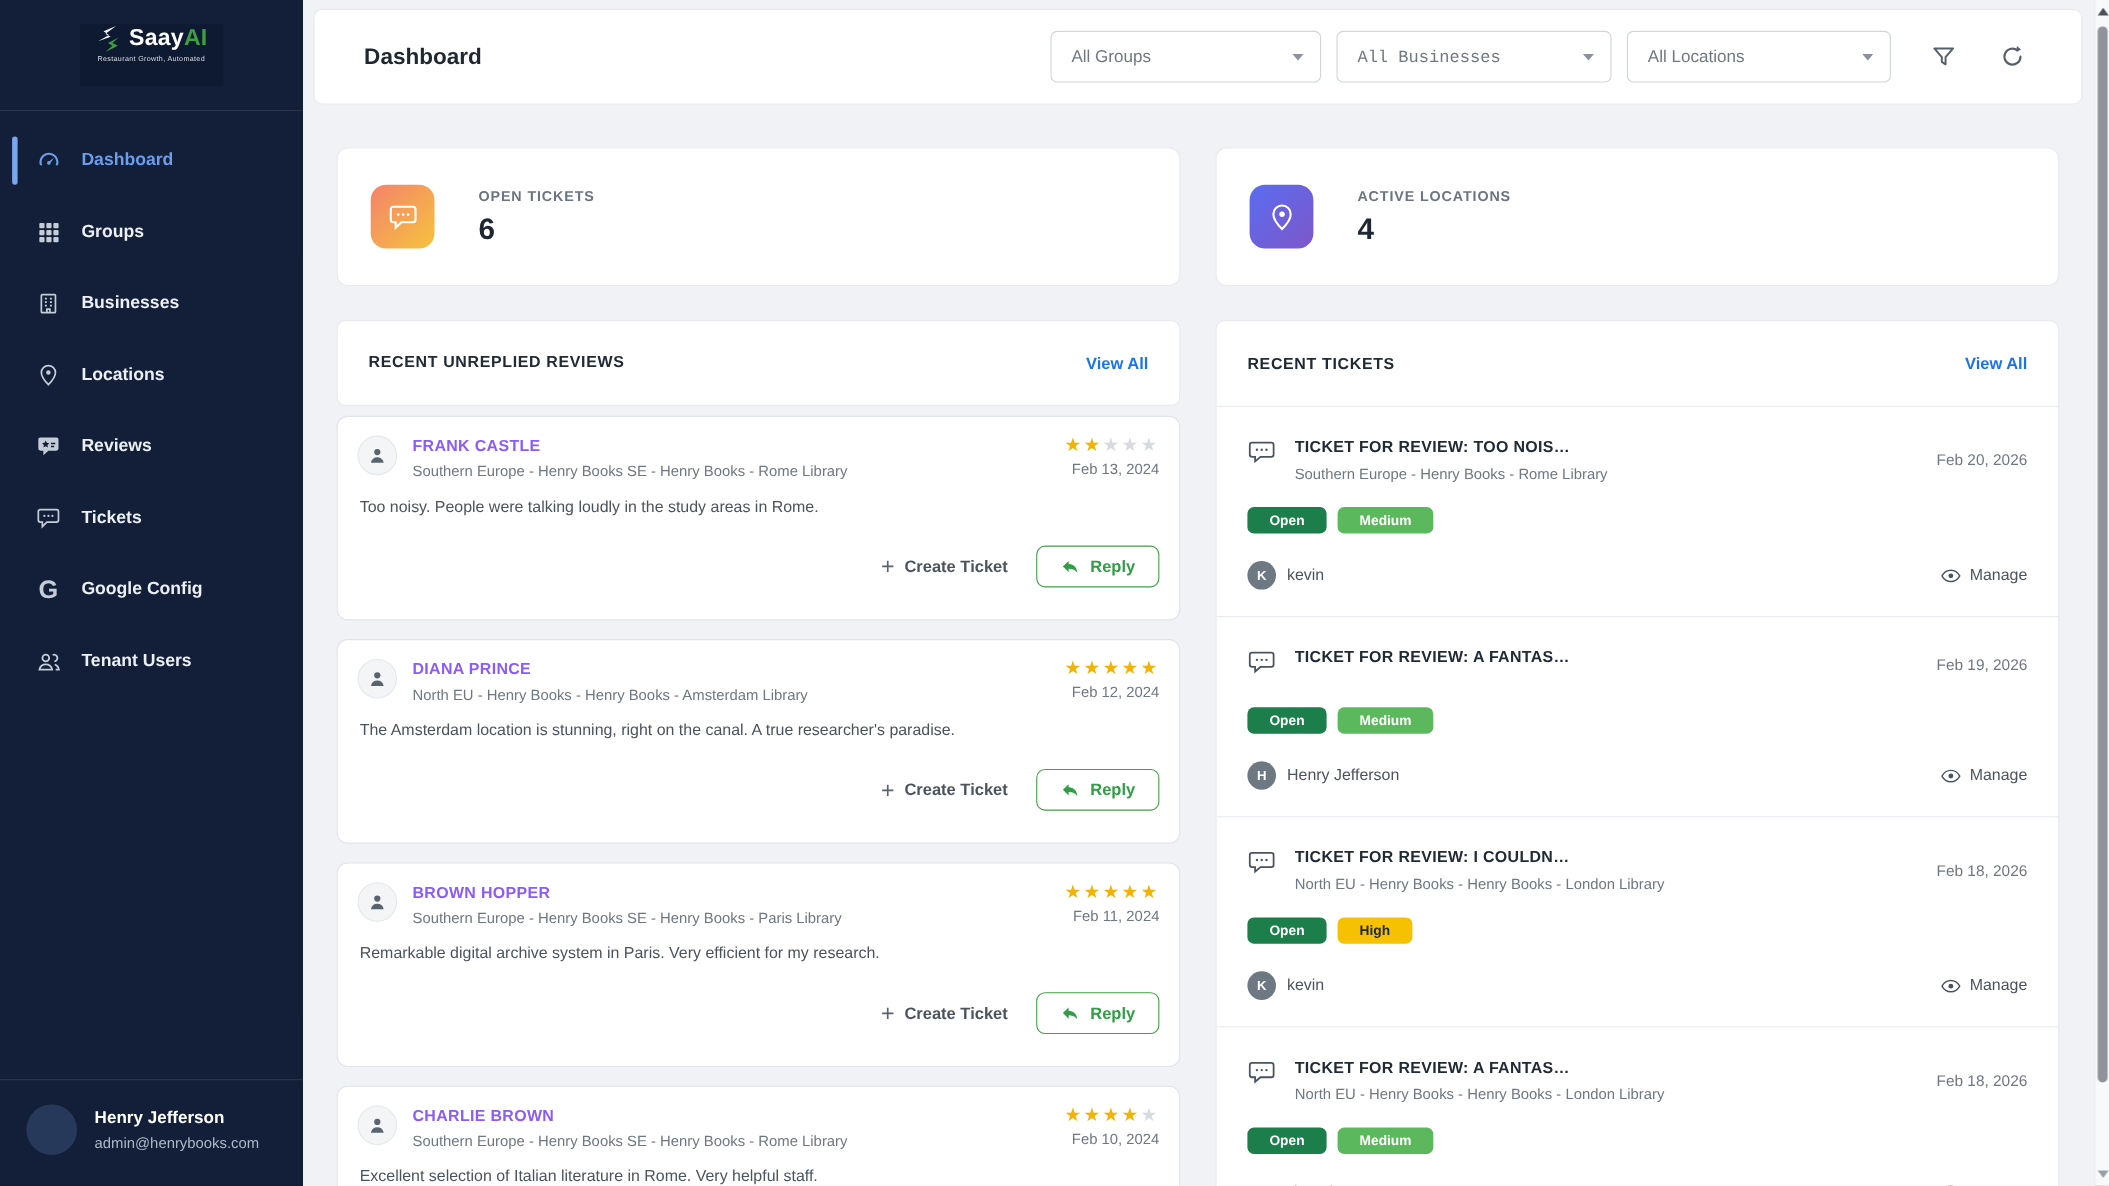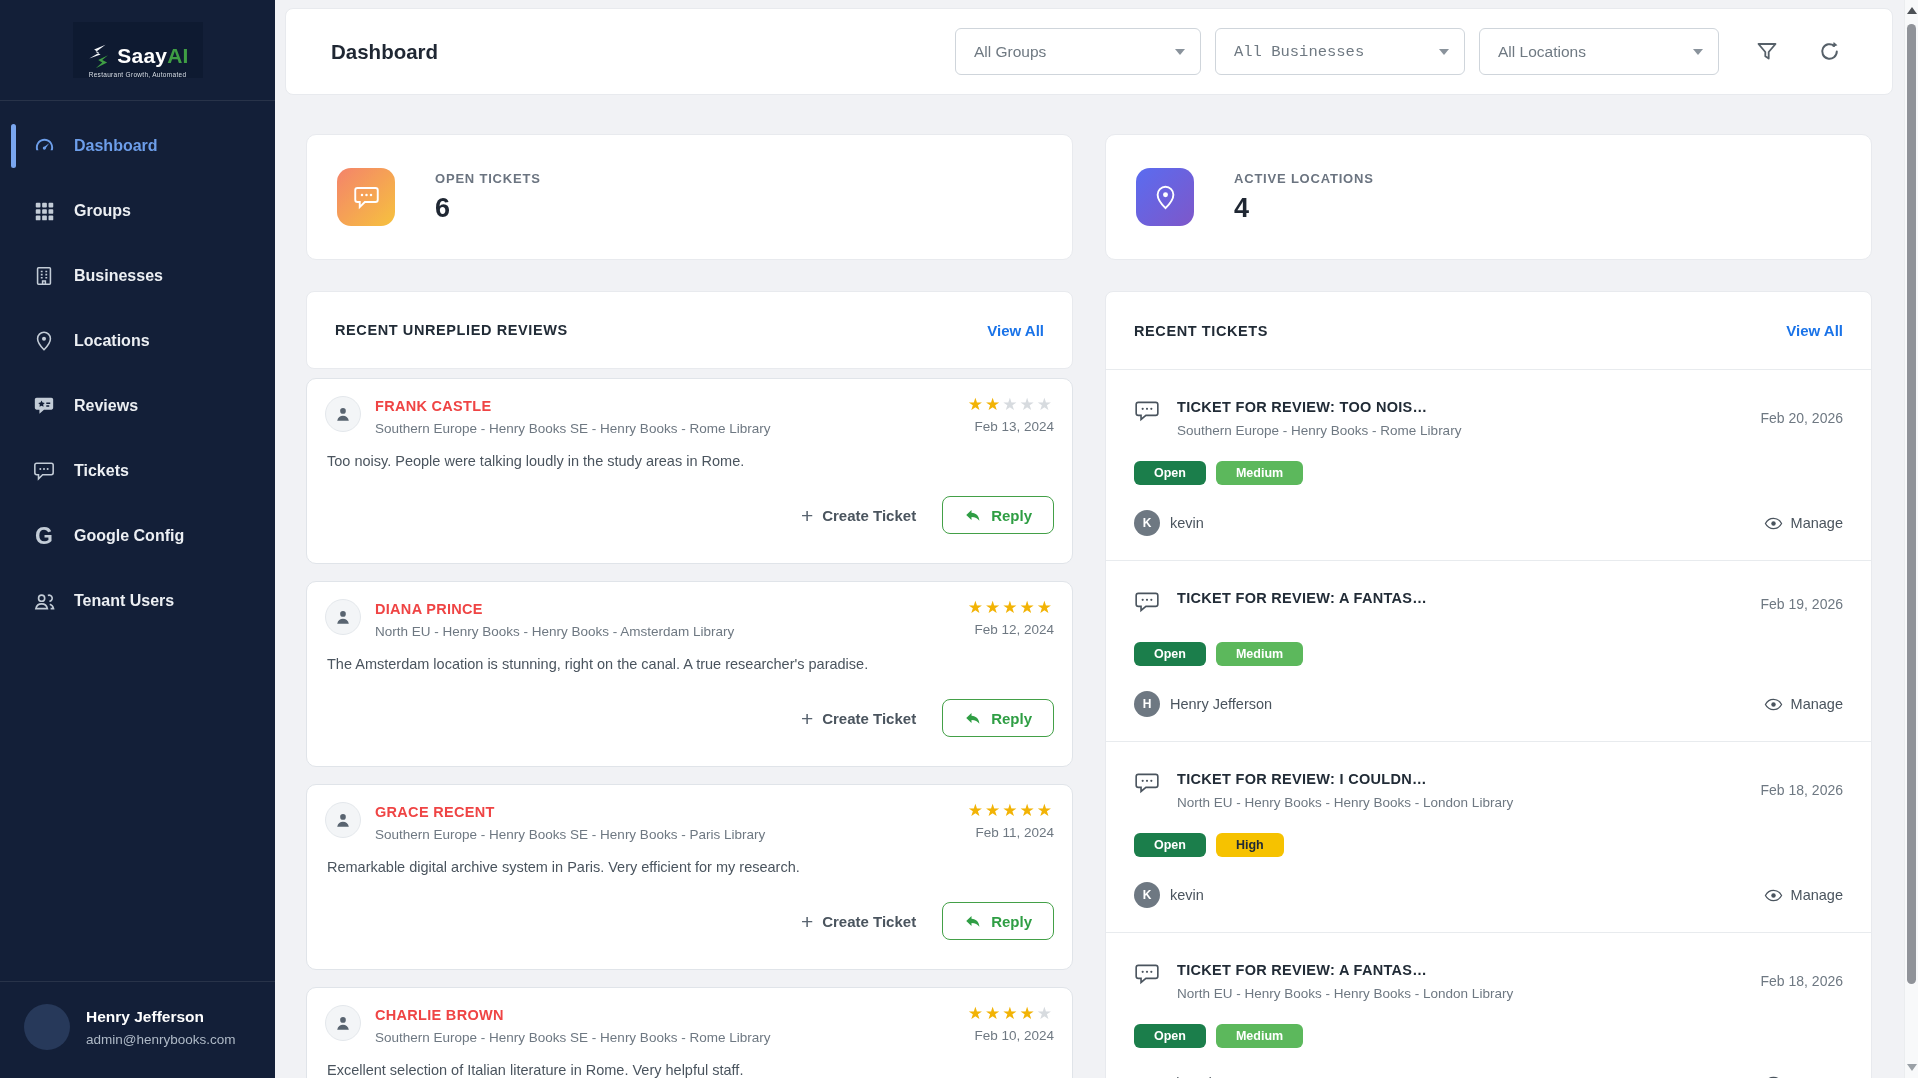--- a/index.html
+++ b/index.html
@@ -1,21 +1,21 @@
 <!DOCTYPE html>
 <html><head>
 <meta charset="utf-8">
 <style>
   * { box-sizing: border-box; margin: 0; padding: 0; }
   html, body { width: 1918px; height: 1078px; overflow: hidden; }
   body { font-family: "Liberation Sans", sans-serif; background: #f1f2f5; color: #212b36; position: relative; }
 
   
   .sidebar { position: fixed; left: 0; top: 0; width: 275px; height: 100%; background: #131f38; z-index: 5; }
-  .logo-wrap { width: 130px; height: 56px; margin: 22px auto 0; background: #0e1a31; display: flex; flex-direction: column; align-items: center; justify-content: flex-end; }
+  .logo-wrap { width: 130px; height: 56px; margin: 22px auto 0; background: #0e1a31; display: flex; flex-direction: column; align-items: center; justify-content: flex-start; }
   .logo-row { display: flex; align-items: center; gap: 5px; }
   .brand { font-size: 21px; font-weight: 800; color: #ffffff; letter-spacing: .2px; }
   .brand-ai { color: #3f9e44; }
   .tagline { font-size: 6.5px; color: #d9dfe6; margin-top: 2px; letter-spacing: .3px; }
   .sidebar-divider { border-top: 1px solid rgba(255,255,255,.09); margin-top: 22px; }
   .nav { padding: 22px 10px 0; }
   .nav-item { position: relative; height: 46px; display: flex; align-items: center; gap: 18px; padding-left: 22px; margin-bottom: 19px; font-size: 16px; font-weight: 700; color: #eceff3; cursor: pointer; border-radius: 8px; }
   .nav-item .ni-icon { width: 24px; height: 24px; display: flex; align-items: center; justify-content: center; color: #c3ccd7; }
   .nav-item.active { color: #6d9eea; }
   .nav-item.active .ni-icon { color: #6d9eea; }
@@ -54,21 +54,21 @@
   .col { flex: 1 1 0; min-width: 0; }
   .panel-head-card { background: #fff; border: 1px solid #e8eaee; border-radius: 8px; height: 78px; display: flex; align-items: center; justify-content: space-between; padding: 0 28px; margin-bottom: 9px; }
   .panel-title { font-size: 14.5px; font-weight: 800; letter-spacing: .6px; color: #212b36; }
   .view-all { color: #1a73e8; font-size: 15px; font-weight: 700; text-decoration: none; cursor: pointer; }
 
   
   .review-card { background: #fff; border: 1px solid #e0e4e9; border-radius: 10px; padding: 17px 18px 16px; margin-bottom: 17px; min-height: 186px; }
   .rev-top { display: flex; gap: 14px; }
   .rev-avatar { width: 36px; height: 36px; border-radius: 50%; background: #f3f5f7; border: 1px solid #e4e8ec; display: flex; align-items: center; justify-content: center; color: #596470; flex: 0 0 36px; }
   .rev-info { flex: 1 1 auto; padding-top: 2px; }
-  .rev-name { font-size: 14.5px; font-weight: 800; letter-spacing: .3px; color: #ef4444; }
+  .rev-name { font-size: 14.5px; font-weight: 800; letter-spacing: .3px; color: #8b5cf6; }
   .rev-loc { font-size: 13.5px; color: #6e7882; margin-top: 7px; }
   .rev-meta { text-align: right; white-space: nowrap; }
   .stars { font-size: 17px; letter-spacing: 2px; line-height: 1; }
   .stars .st { color: #d7dbdf; }
   .stars .st.fill { color: #f2b305; }
   .rev-date { font-size: 13.5px; color: #6e7882; margin-top: 6px; }
   .rev-text { font-size: 14.5px; color: #4a545e; margin: 17px 0 0 2px; }
   .rev-actions { display: flex; justify-content: flex-end; align-items: center; gap: 26px; margin-top: 27px; }
   .create-ticket { display: flex; align-items: center; gap: 9px; background: none; border: none; color: #4a545e; font-size: 15px; font-weight: 600; cursor: pointer; font-family: inherit; }
   .plus { font-size: 21px; font-weight: 400; color: #596470; line-height: 1; }
@@ -348,21 +348,21 @@
 
         <div class="review-card">
           <div class="rev-top">
             <div class="rev-avatar">
               <svg width="20" height="20" viewBox="0 0 24 24" fill="currentColor">
                   <circle cx="12" cy="8.3" r="3.4"></circle>
                   <path d="M5 20c.8-4 3.6-6 7-6s6.2 2 7 6z"></path>
                 </svg>
             </div>
             <div class="rev-info">
-              <div class="rev-name">GRACE RECENT</div>
+              <div class="rev-name">BROWN HOPPER</div>
               <div class="rev-loc">Southern Europe - Henry Books SE - Henry Books - Paris Library</div>
             </div>
             <div class="rev-meta">
               <div class="stars"><span class="st fill">★</span><span class="st fill">★</span><span class="st fill">★</span><span class="st fill">★</span><span class="st fill">★</span></div>
               <div class="rev-date">Feb 11, 2024</div>
             </div>
           </div>
           <div class="rev-text">Remarkable digital archive system in Paris. Very efficient for my research.</div>
           <div class="rev-actions">
             <button class="create-ticket">

